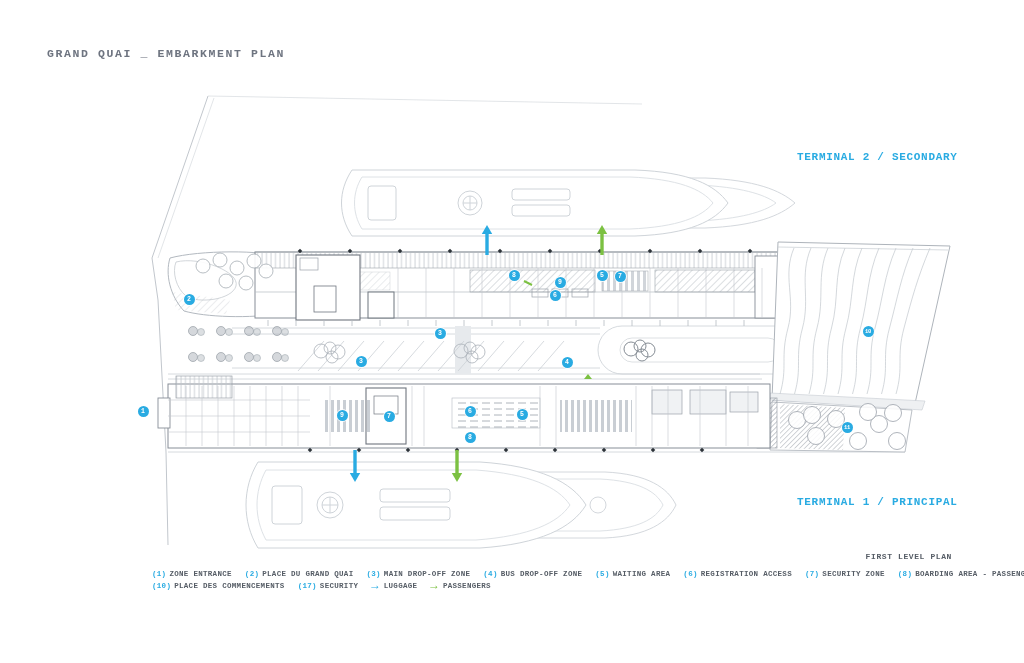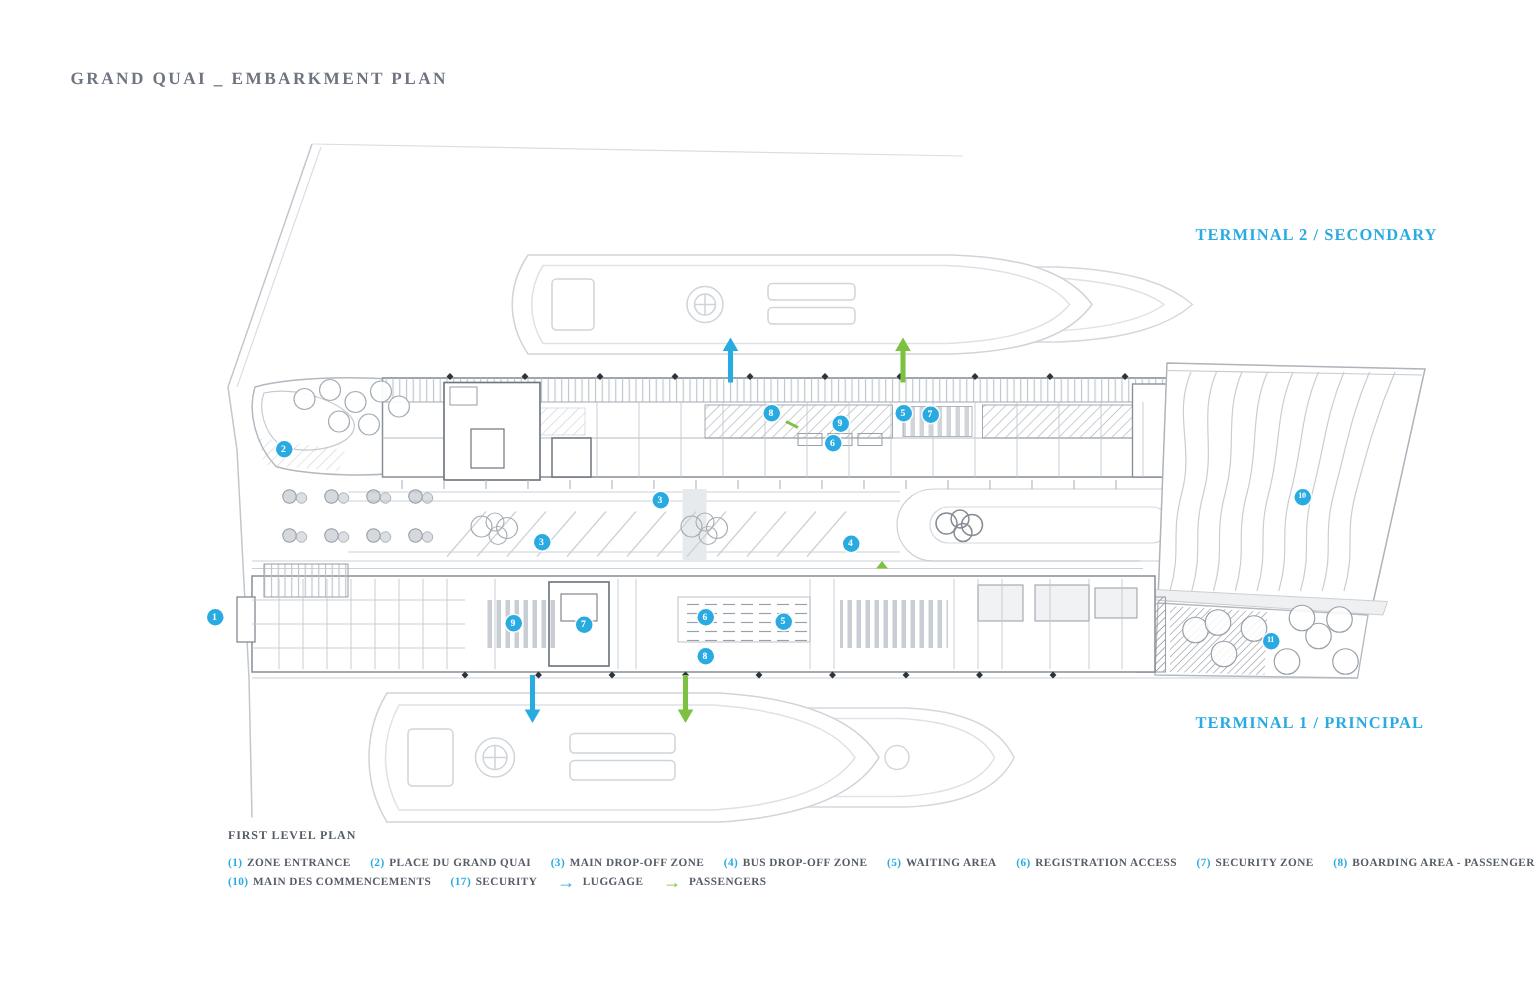--- a/index.html
+++ b/index.html
@@ -1,37 +1,37 @@
 <!DOCTYPE html>
 <html><head>
 <meta charset="utf-8">
 <style>
   html,body{margin:0;padding:0;background:#fff;}
   .page{
     position:relative;width:1024px;height:652px;background:#ffffff;overflow:hidden;
-    font-family:Liberation Serif, serif;
+    font-family:Liberation Mono, monospace;
   }
   .doc-title{
     position:absolute;left:47px;top:47px;
     font-size:11.5px;font-weight:700;letter-spacing:1.6px;color:#6e7480;
   }
   .terminal-label{
     position:absolute;font-size:11px;font-weight:700;letter-spacing:.7px;color:#29abe2;
   }
   .terminal-label.t2{left:797px;top:151px;}
-  .terminal-label.t1{left:797px;top:476px;}
+  .terminal-label.t1{left:797px;top:496px;}
   .plan-svg{position:absolute;left:0;top:0;}
   .marker{
     position:absolute;width:11px;height:11px;border-radius:50%;
     background:#29abe2;color:#fff;font-weight:700;font-size:6.5px;line-height:11px;
     text-align:center;box-shadow:0 0 0 1px rgba(255,255,255,.85);
   }
   .marker.wide{font-size:5.5px;letter-spacing:-.3px;}
   .flow-arrow-svg{position:absolute;}
-  .legend-block{position:absolute;left:152px;top:552px;width:800px;}
+  .legend-block{position:absolute;left:152px;top:552px;width:800px;text-align:right;}
   .plan-name{font-size:8px;font-weight:700;letter-spacing:.6px;color:#565d66;margin-bottom:9px;}
   .legend-row{display:flex;flex-wrap:nowrap;align-items:center;column-gap:13px;margin-bottom:4px;white-space:nowrap;}
   .l-item{display:inline-flex;align-items:center;gap:3px;
     font-size:7.5px;font-weight:700;letter-spacing:.3px;color:#565d66;}
   .l-num{color:#29abe2;}
   .l-flow{display:inline-flex;align-items:center;gap:5px;
     font-size:7.5px;font-weight:700;letter-spacing:.3px;color:#565d66;}
   .l-flow .glyph{font-size:12px;font-weight:700;line-height:8px;}
 </style>
 </head>
@@ -413,21 +413,21 @@
           <span>SECURITY ZONE</span>
         </span>
         <span class="l-item">
           <span class="l-num">(8)</span>
           <span>BOARDING AREA - PASSENGER ACCESS</span>
         </span>
       </div>
     <div class="legend-row" id="legend-row2">
         <span class="l-item">
           <span class="l-num">(10)</span>
-          <span>MAIN DES COMMENCEMENTS</span>
+          <span>PLACE DES COMMENCEMENTS</span>
         </span>
         <span class="l-item">
           <span class="l-num">(17)</span>
           <span>SECURITY</span>
         </span>
         <span class="l-flow">
           <span class="glyph" style="color: rgb(41, 171, 226);">→</span>
           <span>LUGGAGE</span>
         </span>
         <span class="l-flow">

